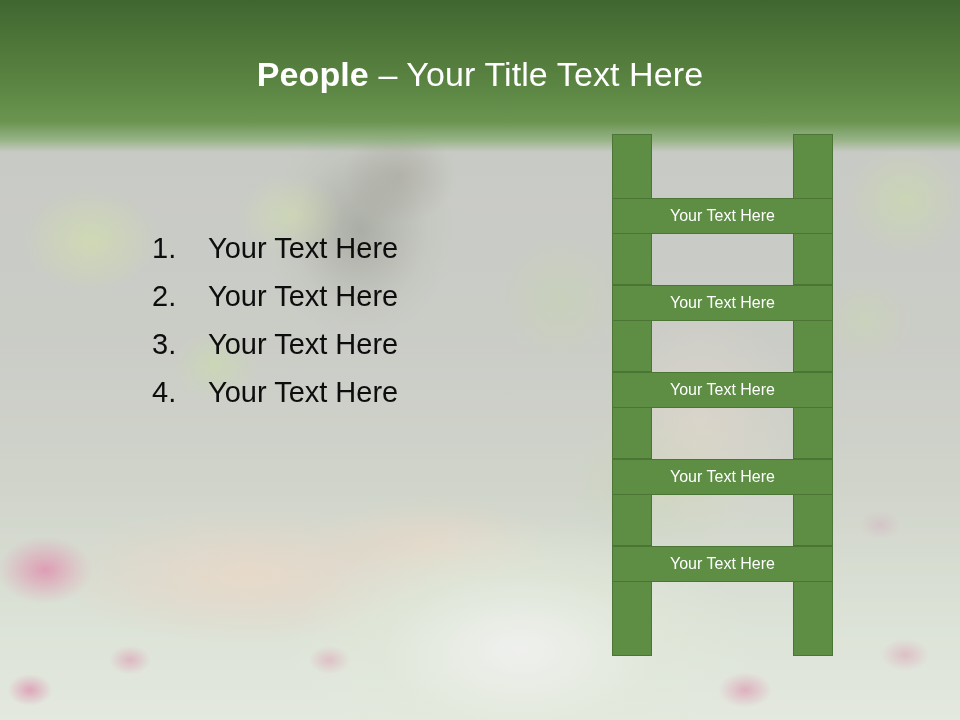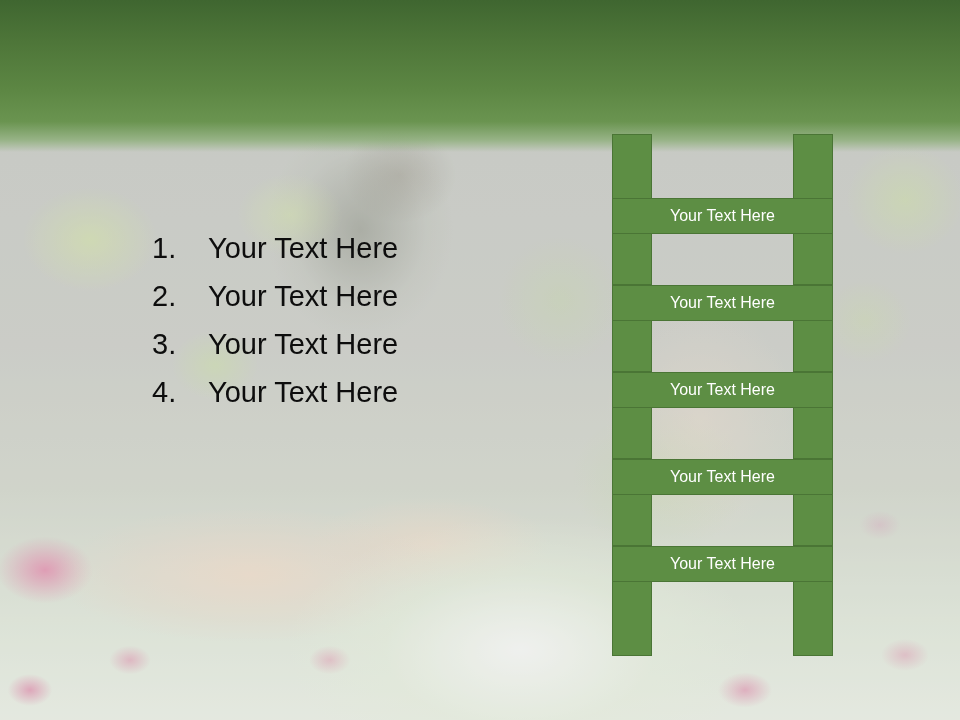--- a/index.html
+++ b/index.html
@@ -147,20 +147,23 @@
 </head>
 <body>
 
 <div class="slide">
 
   <div class="bg-photo"></div>
   <div class="bg-veil"></div>
 
   <div class="header"></div>
 
+  <div class="title">
+    <span class="t-strong">People</span><span class="t-rest"> – Your Title Text Here</span>
+  </div>
 
   <div class="bullet-list">
     <div class="bullet-row">
       <span class="bullet-num">1.</span>
       <span class="bullet-text">Your Text Here</span>
     </div>
     <div class="bullet-row">
       <span class="bullet-num">2.</span>
       <span class="bullet-text">Your Text Here</span>
     </div>

